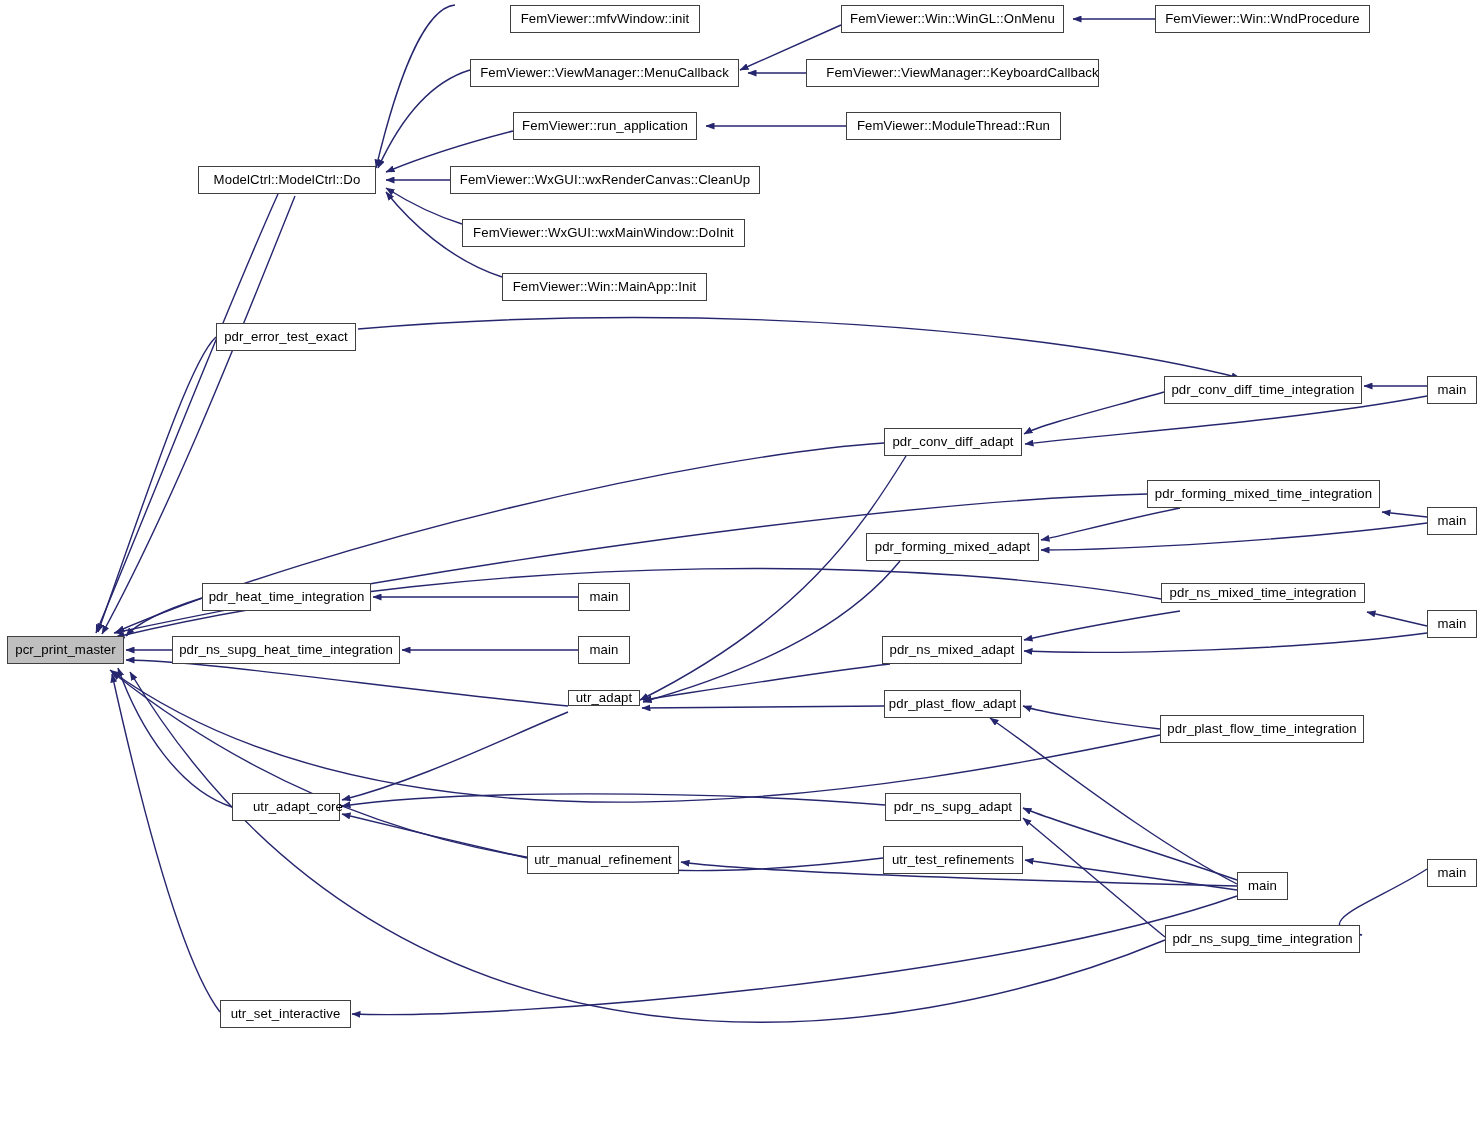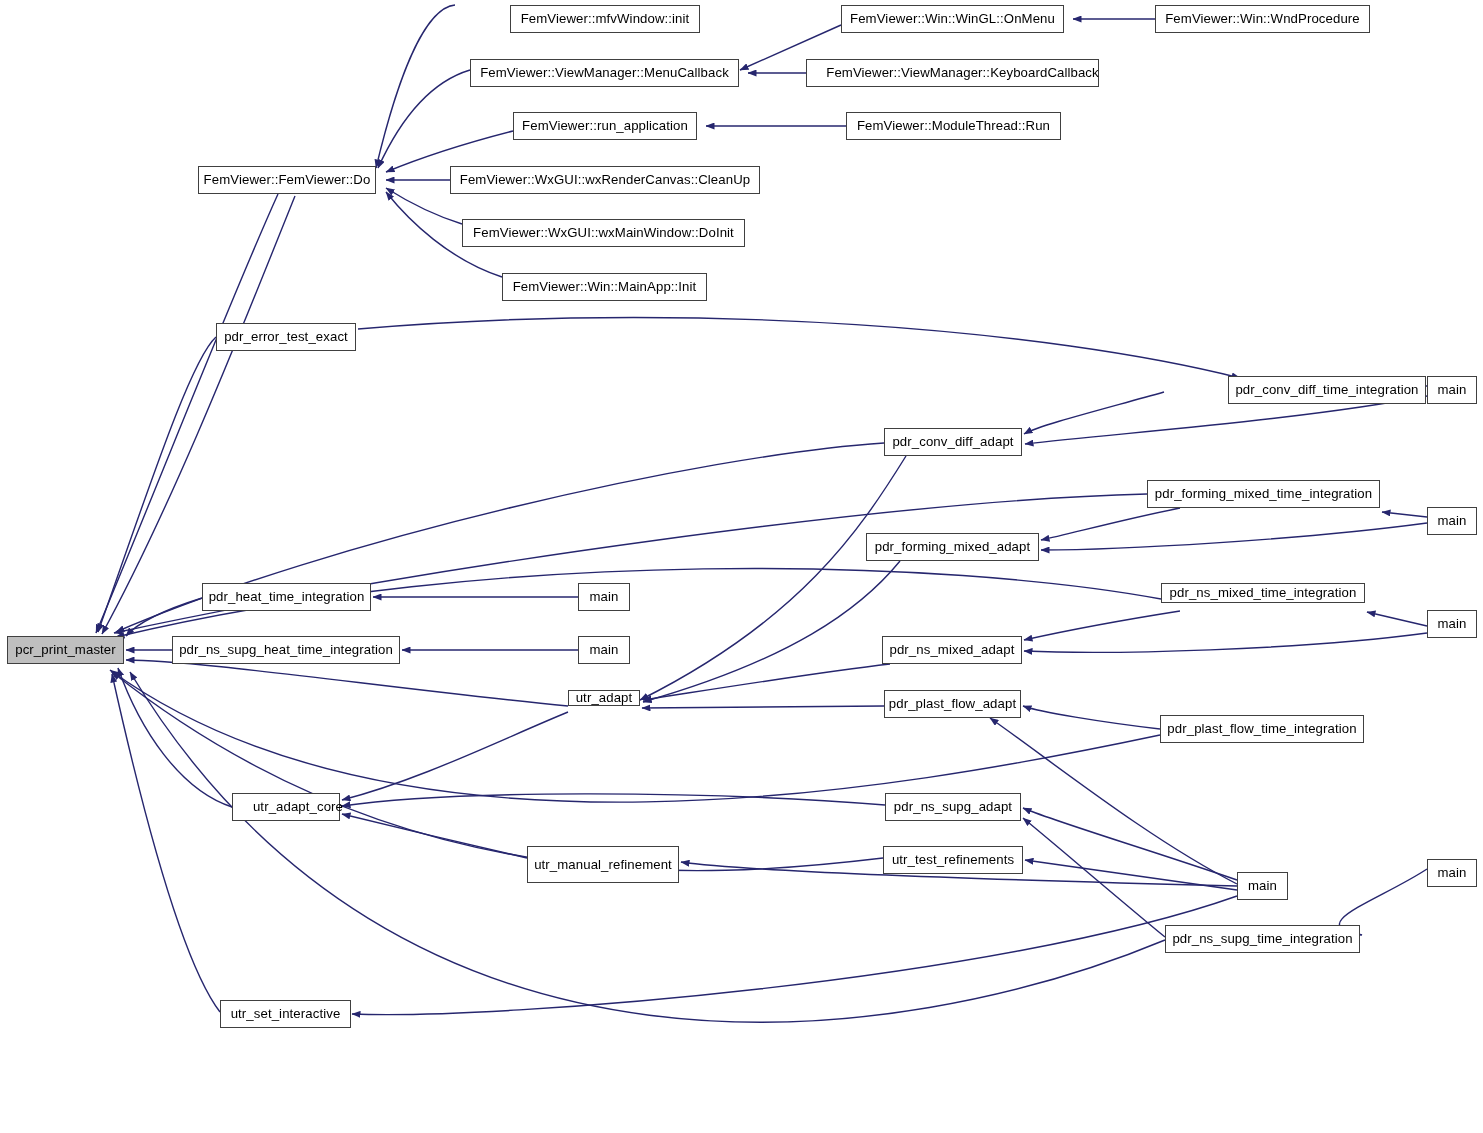--- a/index.html
+++ b/index.html
@@ -129,35 +129,35 @@
       <div class="node" style="left: 806px; top: 59px; width: 293px; height: 28px; padding-left: 20px;">
         <span class="node-label">FemViewer::ViewManager::KeyboardCallback</span>
       </div>
       <div class="node" style="left: 513px; top: 112px; width: 184px; height: 28px;">
         <span class="node-label">FemViewer::run_application</span>
       </div>
       <div class="node" style="left: 846px; top: 112px; width: 215px; height: 28px;">
         <span class="node-label">FemViewer::ModuleThread::Run</span>
       </div>
       <div class="node" style="left: 198px; top: 166px; width: 178px; height: 28px;">
-        <span class="node-label">FemViewer::FemViewer::Do</span>
+        <span class="node-label">ModelCtrl::ModelCtrl::Do</span>
       </div>
       <div class="node" style="left: 450px; top: 166px; width: 310px; height: 28px;">
         <span class="node-label">FemViewer::WxGUI::wxRenderCanvas::CleanUp</span>
       </div>
       <div class="node" style="left: 462px; top: 219px; width: 283px; height: 28px;">
         <span class="node-label">FemViewer::WxGUI::wxMainWindow::DoInit</span>
       </div>
       <div class="node" style="left: 502px; top: 273px; width: 205px; height: 28px;">
         <span class="node-label">FemViewer::Win::MainApp::Init</span>
       </div>
       <div class="node" style="left: 216px; top: 323px; width: 140px; height: 28px;">
         <span class="node-label">pdr_error_test_exact</span>
       </div>
-      <div class="node" style="left: 1228px; top: 376px; width: 198px; height: 28px;">
+      <div class="node" style="left: 1164px; top: 376px; width: 198px; height: 28px;">
         <span class="node-label">pdr_conv_diff_time_integration</span>
       </div>
       <div class="node" style="left: 1427px; top: 376px; width: 50px; height: 28px;">
         <span class="node-label">main</span>
       </div>
       <div class="node" style="left: 884px; top: 428px; width: 138px; height: 28px;">
         <span class="node-label">pdr_conv_diff_adapt</span>
       </div>
       <div class="node" style="left: 1147px; top: 480px; width: 233px; height: 28px;">
         <span class="node-label">pdr_forming_mixed_time_integration</span>
@@ -203,21 +203,21 @@
       </div>
       <div class="node" style="left: 232px; top: 793px; width: 108px; height: 28px; padding-left: 24px;">
         <span class="node-label">utr_adapt_core</span>
       </div>
       <div class="node" style="left: 885px; top: 793px; width: 136px; height: 28px;">
         <span class="node-label">pdr_ns_supg_adapt</span>
       </div>
       <div class="node" style="left: 1427px; top: 859px; width: 50px; height: 28px;">
         <span class="node-label">main</span>
       </div>
-      <div class="node" style="left: 527px; top: 846px; width: 152px; height: 37px;">
+      <div class="node" style="left: 527px; top: 846px; width: 152px; height: 28px;">
         <span class="node-label">utr_manual_refinement</span>
       </div>
       <div class="node" style="left: 883px; top: 846px; width: 140px; height: 28px;">
         <span class="node-label">utr_test_refinements</span>
       </div>
       <div class="node" style="left: 1237px; top: 872px; width: 51px; height: 28px;">
         <span class="node-label">main</span>
       </div>
       <div class="node" style="left: 1165px; top: 925px; width: 195px; height: 28px;">
         <span class="node-label">pdr_ns_supg_time_integration</span>

